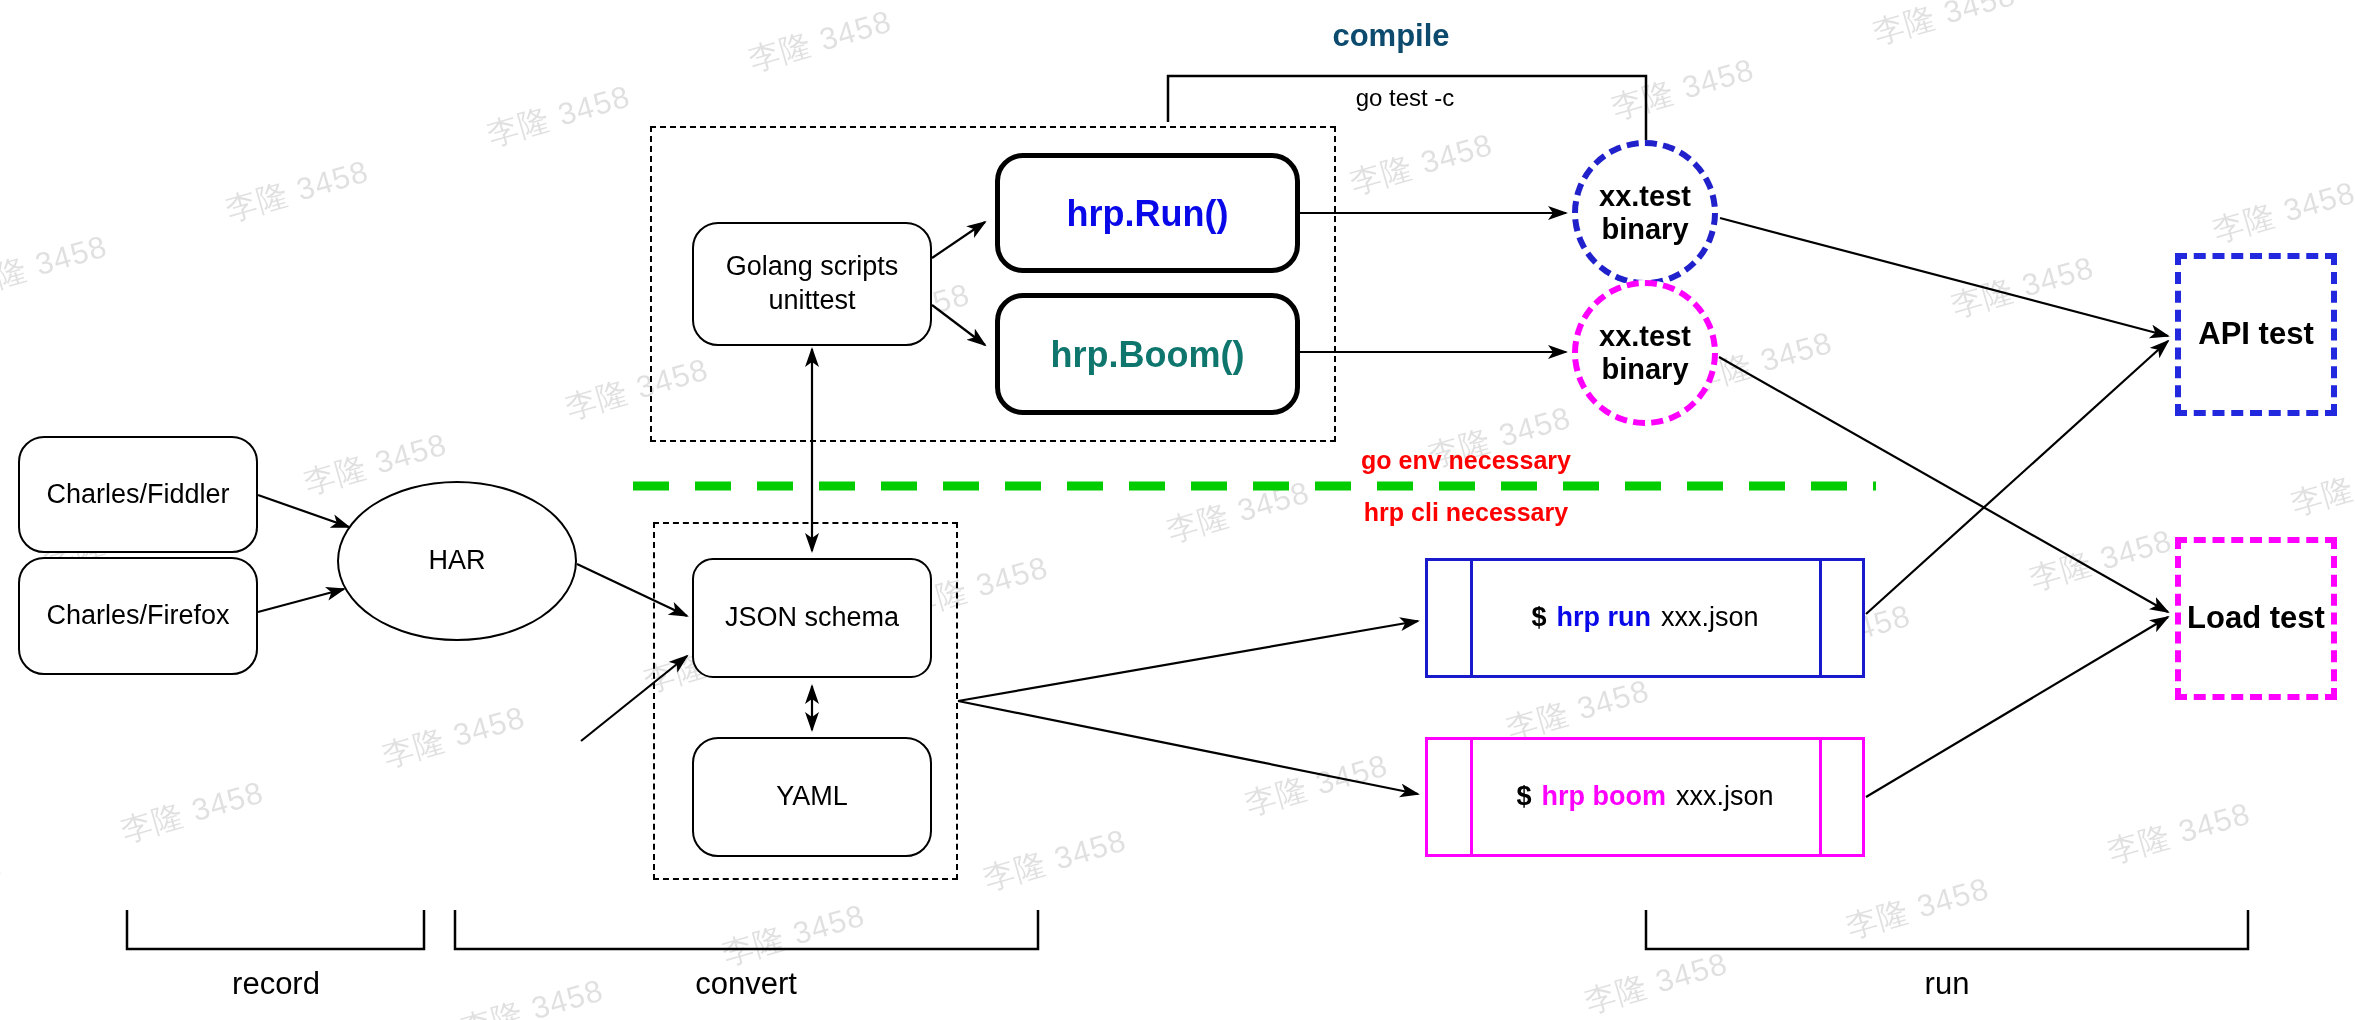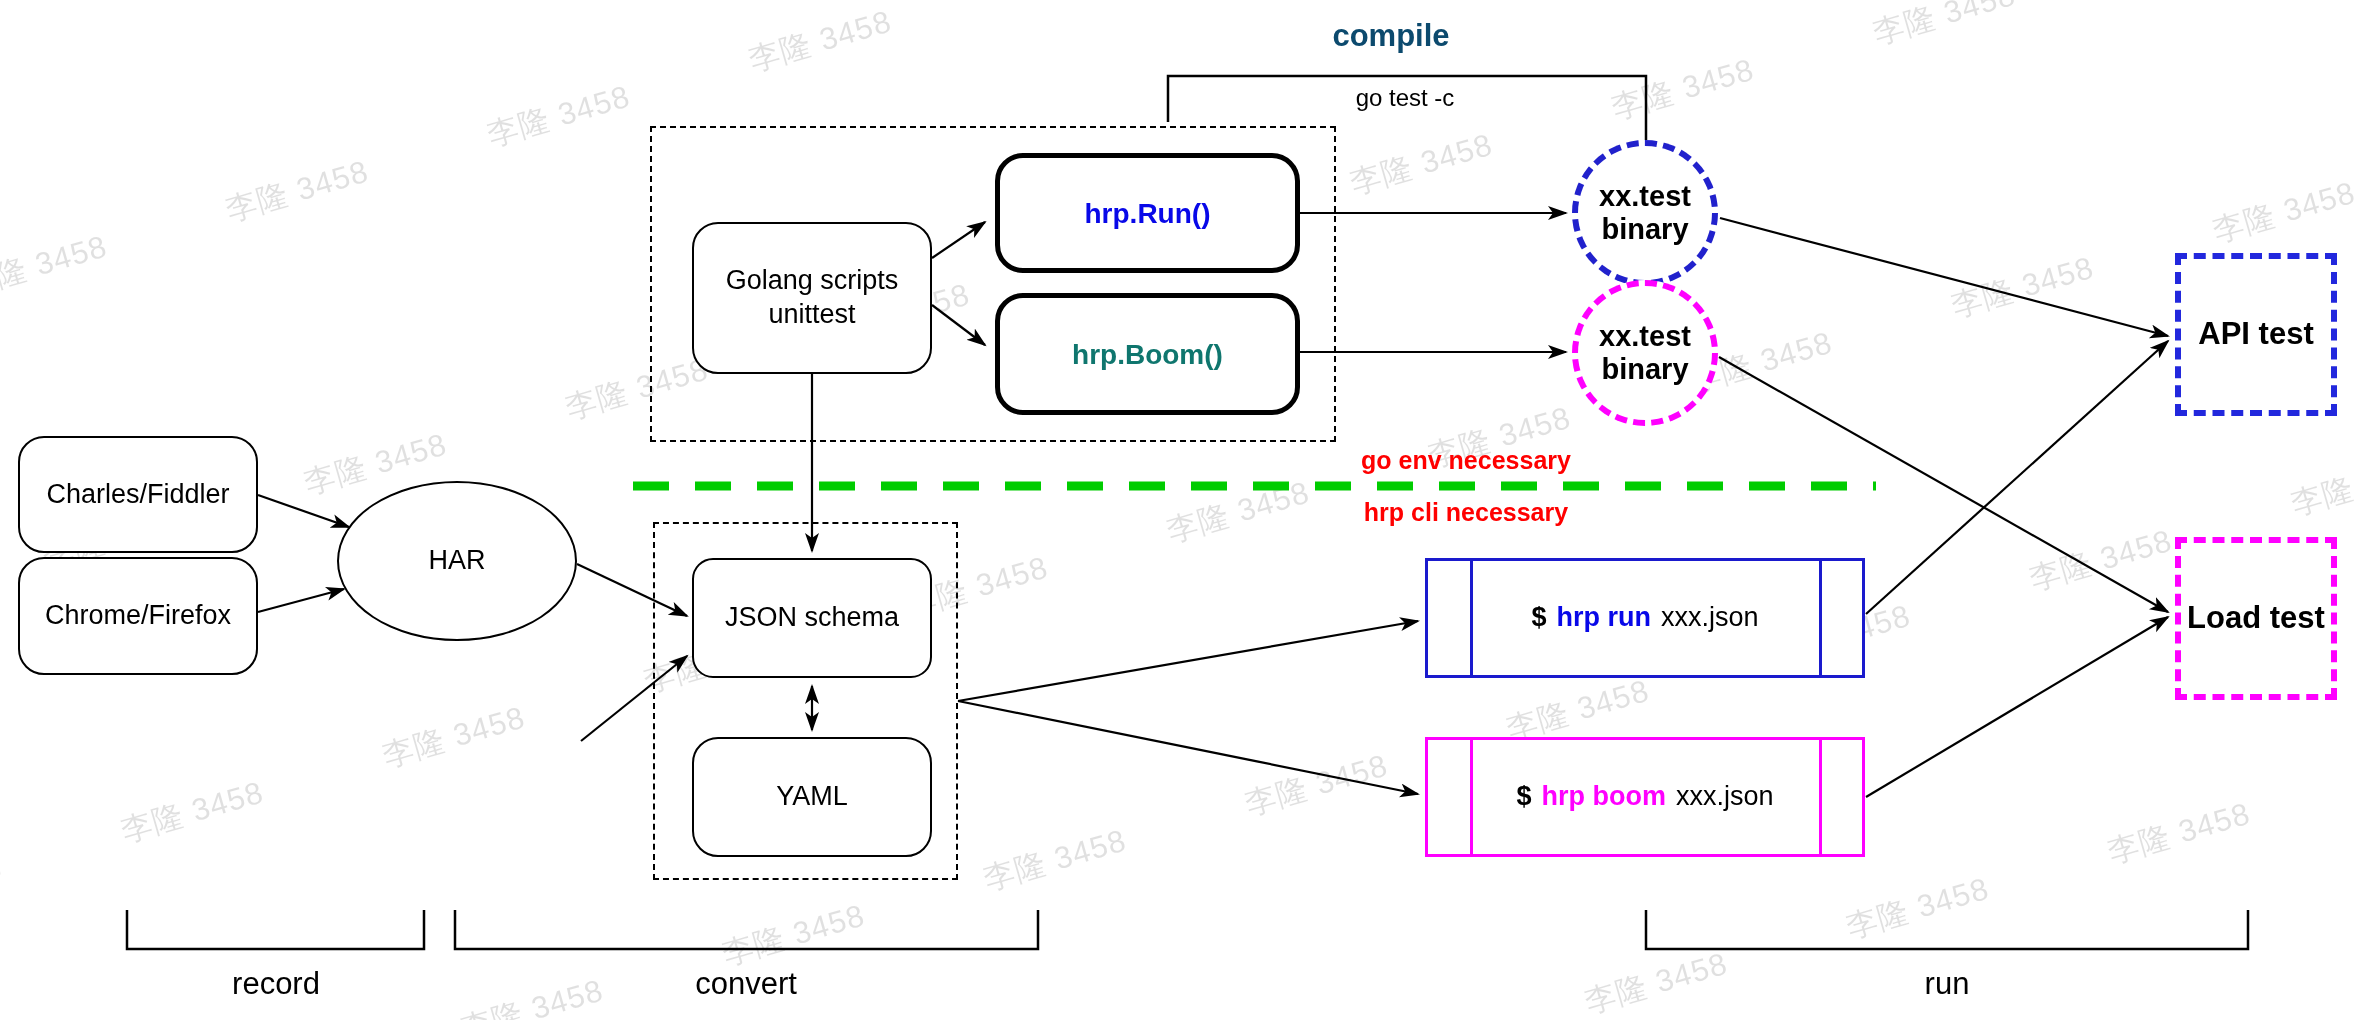--- a/index.html
+++ b/index.html
@@ -18,21 +18,21 @@
   }
   
   #wires{position:absolute;left:0;top:0;z-index:1;}
   
   .node{
     position:absolute;box-sizing:border-box;z-index:2;background:#ffffff;
     display:flex;align-items:center;justify-content:center;text-align:center;
     font-size:27px;color:#000;line-height:1.25;
   }
   .rounded{border:2.5px solid #000;border-radius:26px;}
-  .thick{border:5px solid #000;border-radius:28px;font-weight:bold;font-size:28px;}
+  .thick{border:5px solid #000;border-radius:28px;font-weight:bold;font-size:36px;}
   .ellipse{border:2.5px solid #000;border-radius:50%;}
   .dashed-region{
     position:absolute;box-sizing:border-box;z-index:1;
     border:2.5px dashed #000;background:transparent;
   }
   .circle{
     border-radius:50%;font-weight:bold;font-size:29px;line-height:1.15;
     flex-direction:column;background:#ffffff;
   }
   .circle.blue{border:6px dashed #2121cc;}
@@ -154,27 +154,27 @@
   <div class="label green-bold" style="left:1266px;top:18px;width:250px;">compile</div>
   <div class="label" style="left:1280px;top:84px;width:250px;">go test -c</div>
 
   <div class="label red-bold" style="left:1346px;top:446px;width:240px;">go env necessary</div>
   <div class="label red-bold" style="left:1346px;top:498px;width:240px;">hrp cli necessary</div>
 
   <div class="node rounded" style="left:18px;top:436px;width:240px;height:117px;">
     <span>Charles/Fiddler</span>
   </div>
   <div class="node rounded" style="left:18px;top:557px;width:240px;height:118px;">
-    <span>Chrome/Firefox</span>
+    <span>Charles/Firefox</span>
   </div>
   <div class="node ellipse" style="left:337px;top:481px;width:240px;height:160px;">
     <span>HAR</span>
   </div>
 
-  <div class="node rounded" style="left:692px;top:222px;width:240px;height:152px;">
+  <div class="node rounded" style="left:692px;top:222px;width:240px;height:124px;">
     <span>
       <span>Golang scripts</span><br>
       <span>unittest</span>
     </span>
   </div>
   <div class="node thick blue-text" style="left:995px;top:153px;width:305px;height:120px;">
     <span>hrp.Run()</span>
   </div>
   <div class="node thick magenta-text" style="left:995px;top:293px;width:305px;height:122px;">
     <span>hrp.Boom()</span>

